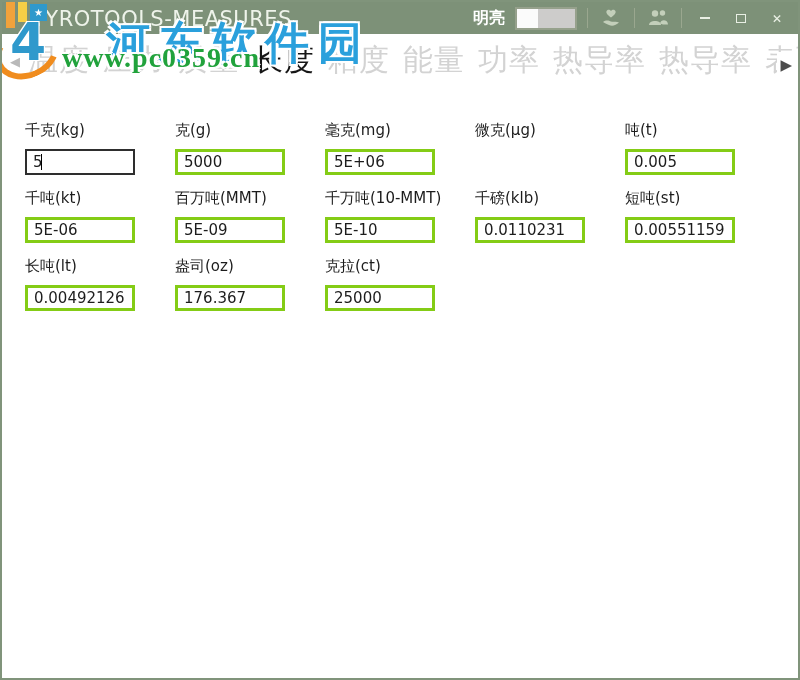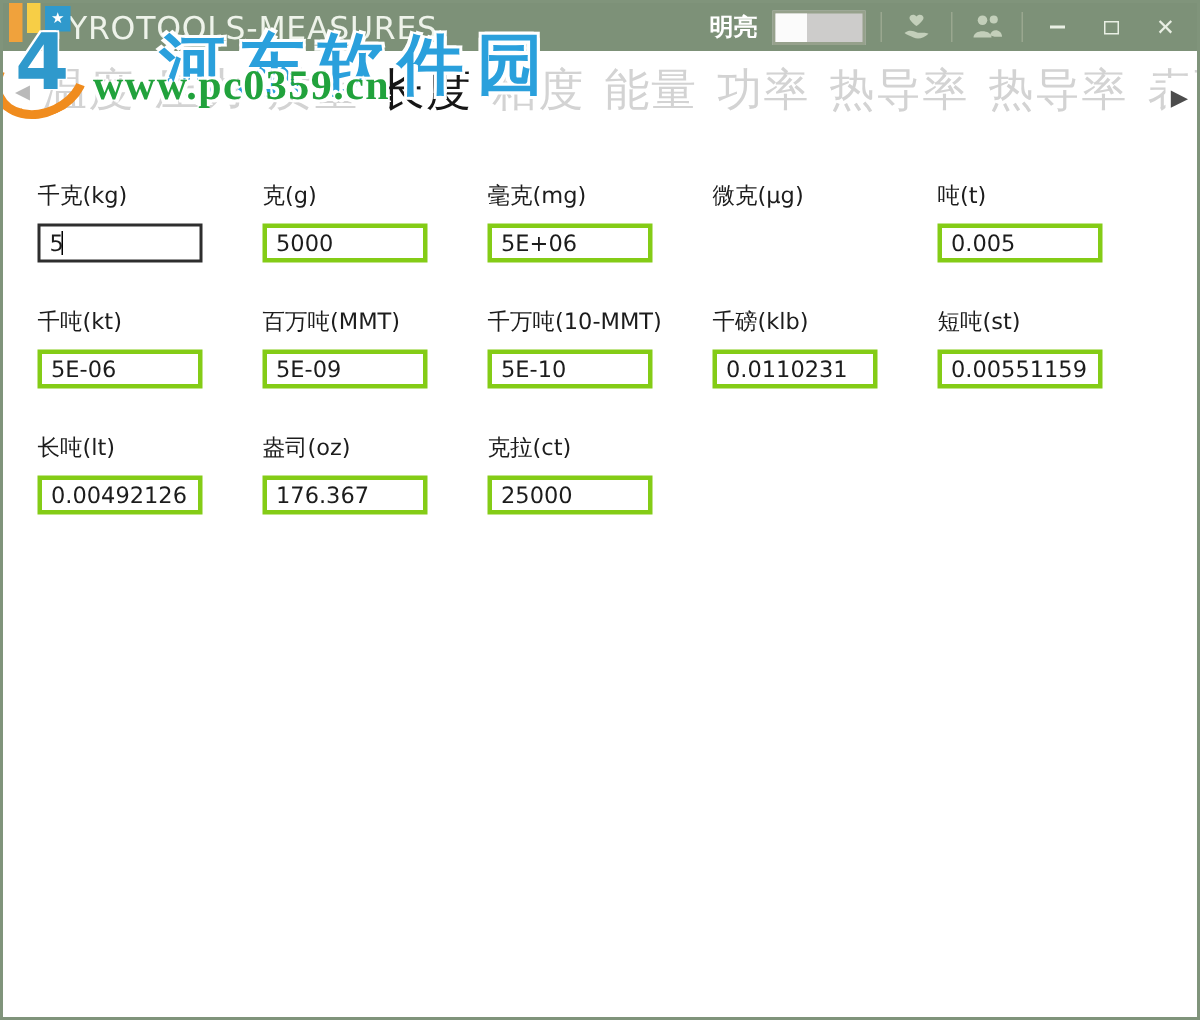--- a/index.html
+++ b/index.html
@@ -13,21 +13,21 @@
     position:absolute; left:0; top:0; width:796px; height:32px;
     background:#7d9178; display:flex; align-items:center;
   }
   .titlebar-title {
     position:absolute; left:30px; top:5px;
     color:#eef3ea; font-size:21px; font-weight:400; letter-spacing:0.5px;
     white-space:nowrap;
   }
   .titlebar-right {
     position:absolute; right:8px; top:0; height:32px;
-    display:flex; align-items:center; gap:10px;
+    display:flex; align-items:center; gap:10px;font-family:Liberation Mono, monospace;
   }
   .brightness-label { color:#ffffff; font-size:16px; font-weight:600; }
   .toggle {
     position:relative; width:62px; height:23px;
     border:2px solid #96a18c; background:#cdcccb; cursor:pointer;
   }
   .toggle-knob {
     position:absolute; left:0; top:0; width:21px; height:19px; background:#fbfbfb;
   }
   .tb-divider { width:1px; height:20px; background:#9aa78f; }
@@ -55,21 +55,21 @@
     font-size:30px; color:#d3d3d3; cursor:pointer; letter-spacing:1px;
   }
   .tab.active { color:#161616; }
   .tab-scroll-right {
     position:absolute; right:4px; top:18px; color:#4c4c4c; font-size:15px;
     background:#ffffff; padding:4px 2px 4px 3px; cursor:pointer;
   }
   
   .content {
     position:absolute; left:23px; top:119px;
-    display:grid; grid-template-columns:repeat(5,150px); row-gap:30px;
+    display:grid; grid-template-columns:repeat(5,150px); row-gap:14px;
   }
   .cell { width:150px; }
   .cell-label { font-size:15px; color:#1c1c1c; margin-bottom:9px; white-space:nowrap; }
   .input-wrap { position:relative; width:110px; }
   .cell input {
     width:110px; height:26px; border:3px solid #84cc16; background:#fff;
     font-size:15px; color:#1c1c1c; padding:0 6px;
     font-family:"DejaVu Sans","Liberation Sans",sans-serif; outline:none;
   }
   .cell input.focused { border:2px solid #2e2e2e; }

